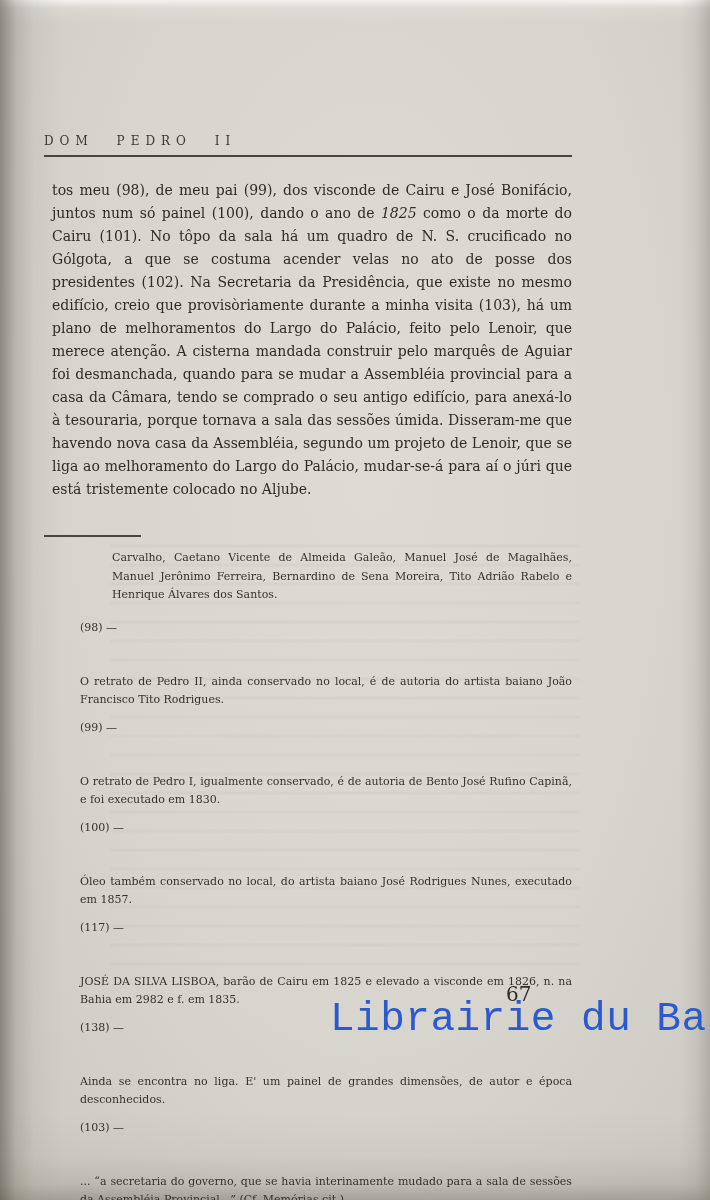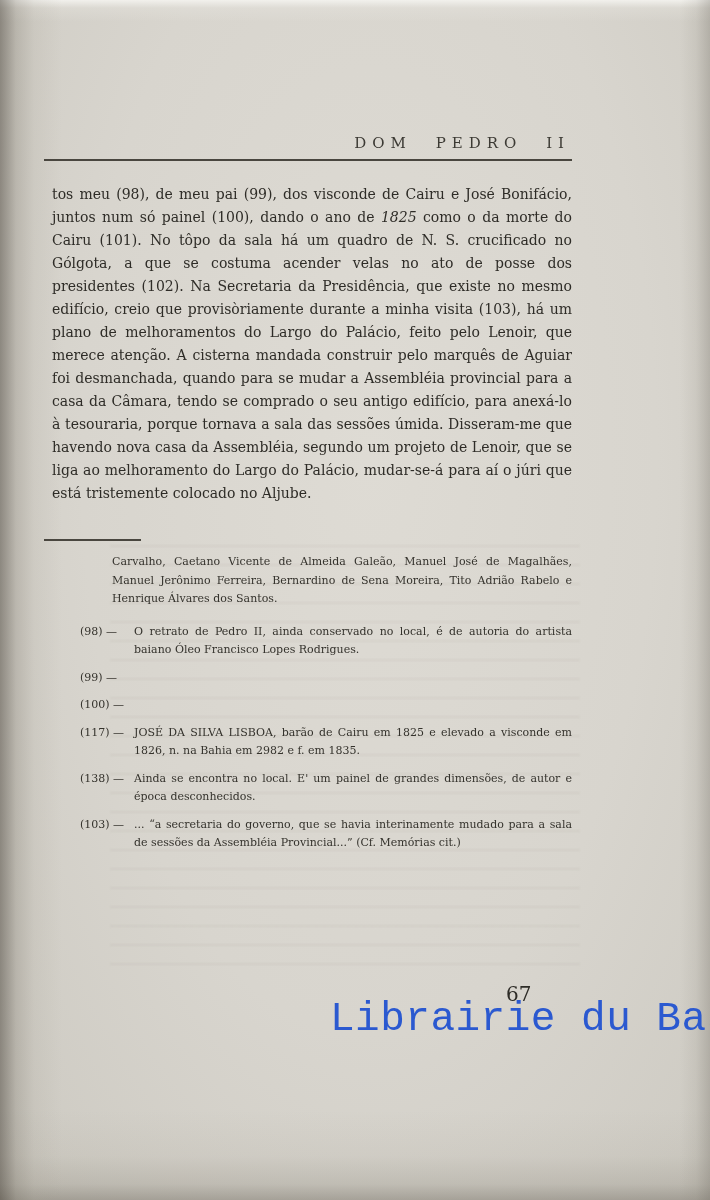--- a/index.html
+++ b/index.html
@@ -16,34 +16,34 @@
     color:#2e2c27;
   }
   .showthrough{
     position:absolute;left:110px;top:545px;width:470px;height:420px;
     background:repeating-linear-gradient(180deg, rgba(115,110,99,0.07) 0 2px, rgba(0,0,0,0) 2px 19px);
     filter:blur(1px);
     pointer-events:none;
   }
   .page-inner{position:absolute;left:44px;top:0;width:528px;}
   .running-head{
-    margin:134px 2px 0 0;text-align:right;
-    font-size:15px;letter-spacing:6px;word-spacing:13px;
+    margin:134px 2px 0 0;text-align:left;
+    font-size:12px;letter-spacing:6px;word-spacing:13px;
     color:#3c3a34;
   }
   .head-rule{height:2px;background:#49463f;margin-top:7px;}
   .body-text{
     margin:22px 0 0 8px;text-align:justify;
     font-size:14px;line-height:23px;color:#2e2c27;
   }
   .body-text .yr{font-style:italic;}
   .footnote-rule{width:97px;height:2px;background:#49463f;margin-top:34px;}
   .footnotes{margin-top:12px;font-size:11px;line-height:18.5px;color:#34322c;}
   .fn-cont{margin:0 0 14px 68px;text-align:justify;}
-  .fn{display:flex;margin:0 0 9px 36px;}
+  .fn{display:flex;margin:0 0 9px 36px;flex-direction:column;}
   .fn-num{flex:0 0 54px;white-space:nowrap;}
   .fn-text{flex:1;text-align:justify;}
   .page-number{position:absolute;top:982px;left:506px;font-size:20px;color:#2e2c27;}
   .watermark{
     position:absolute;left:330px;top:996px;
     font-family:Liberation Mono, monospace;
     font-size:41px;font-weight:400;letter-spacing:0.5px;
     white-space:nowrap;
   }
 </style>
@@ -63,39 +63,41 @@
     <p class="body-text"><span>tos meu (98), de meu pai (99), dos visconde de Cairu e José Bonifácio, juntos num só painel (100), dando o ano de </span><span class="yr">1825</span><span> como o da morte do Cairu (101). No tôpo da sala há um quadro de N. S. crucificado no Gólgota, a que se costuma acender velas no ato de posse dos presidentes (102). Na Secretaria da Presidência, que existe no mesmo edifício, creio que provisòriamente durante a minha visita (103), há um plano de melhoramentos do Largo do Palácio, feito pelo Lenoir, que merece atenção. A cisterna mandada construir pelo marquês de Aguiar foi desmanchada, quando para se mudar a Assembléia provincial para a casa da Câmara, tendo se comprado o seu antigo edifício, para anexá-lo à tesouraria, porque tornava a sala das sessões úmida. Disseram-me que havendo nova casa da Assembléia, segundo um projeto de Lenoir, que se liga ao melhoramento do Largo do Palácio, mudar-se-á para aí o júri que está tristemente colocado no Aljube.</span></p>
 
     <div class="footnote-rule"></div>
 
     <div class="footnotes">
 
       <p class="fn-cont">Carvalho, Caetano Vicente de Almeida Galeão, Manuel José de Magalhães, Manuel Jerônimo Ferreira, Bernardino de Sena Moreira, Tito Adrião Rabelo e Henrique Álvares dos Santos.</p>
 
       <div class="fn">
         <span class="fn-num">(98) —</span>
-        <span class="fn-text">O retrato de Pedro II, ainda conservado no local, é de autoria do artista baiano Óleo Francisco Lopes Rodrigues.</span>
+        <span class="fn-text">O retrato de Pedro II, ainda conservado no local, é de autoria do artista baiano João Francisco Tito Rodrigues.</span>
       </div>
 
       <div class="fn">
         <span class="fn-num">(99) —</span>
+        <span class="fn-text">O retrato de Pedro I, igualmente conservado, é de autoria de Bento José Rufino Capinã, e foi executado em 1830.</span>
       </div>
 
       <div class="fn">
         <span class="fn-num">(100) —</span>
+        <span class="fn-text">Óleo também conservado no local, do artista baiano José Rodrigues Nunes, executado em 1857.</span>
       </div>
 
       <div class="fn">
         <span class="fn-num">(117) —</span>
         <span class="fn-text">JOSÉ DA SILVA LISBOA, barão de Cairu em 1825 e elevado a visconde em 1826, n. na Bahia em 2982 e f. em 1835.</span>
       </div>
 
       <div class="fn">
         <span class="fn-num">(138) —</span>
-        <span class="fn-text">Ainda se encontra no local. E' um painel de grandes dimensões, de autor e época desconhecidos.</span>
+        <span class="fn-text">Ainda se encontra no liga. E' um painel de grandes dimensões, de autor e época desconhecidos.</span>
       </div>
 
       <div class="fn">
         <span class="fn-num">(103) —</span>
         <span class="fn-text">... “a secretaria do governo, que se havia interinamente mudado para a sala de sessões da Assembléia Provincial...” (Cf. Memórias cit.)</span>
       </div>
 
     </div>
   </div>
 

